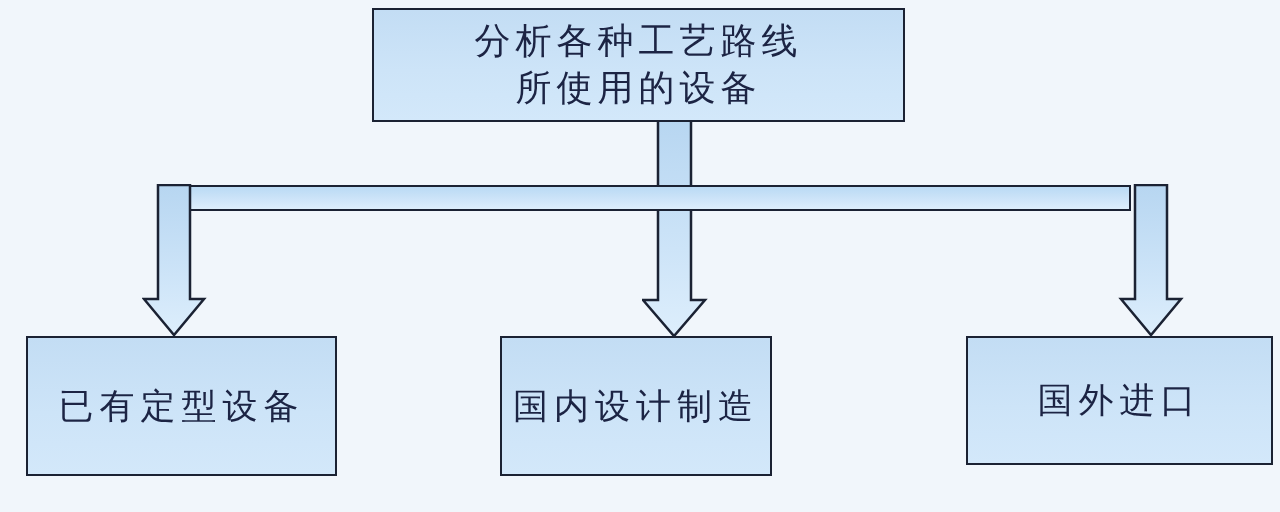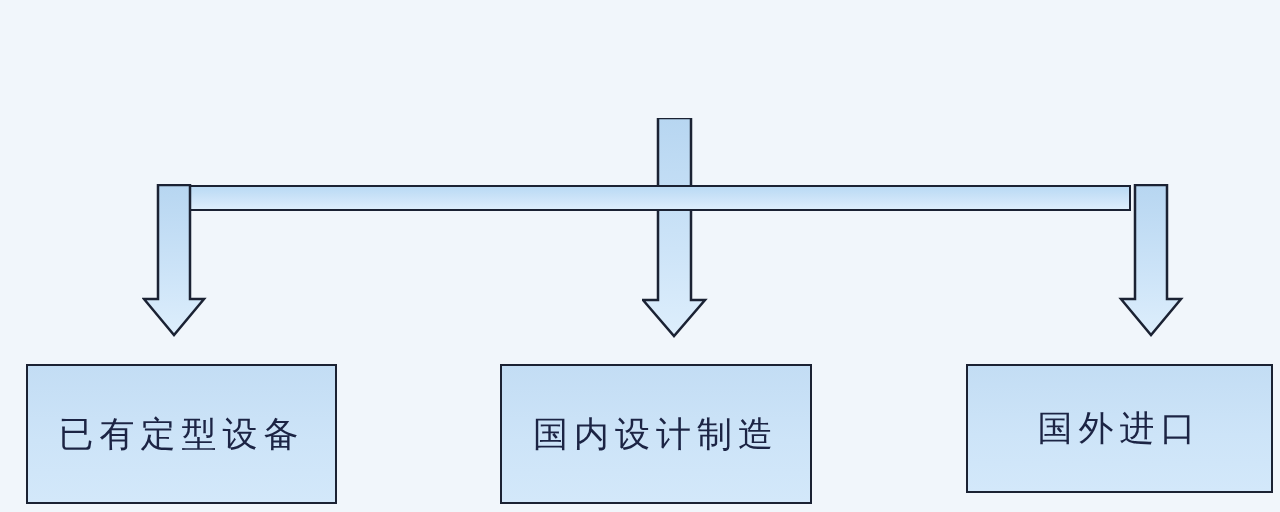--- a/index.html
+++ b/index.html
@@ -31,24 +31,23 @@
     top: 8px;
     width: 533px;
     height: 114px;
     font-size: 36px;
     line-height: 47px;
     letter-spacing: 5px;
   }
   .node-leaf {
     font-size: 35px;
     letter-spacing: 6px;
-    margin-top: 28px;
   }
   .node-leaf-1 { left: 26px;  top: 336px; width: 311px; height: 140px; }
-  .node-leaf-2 { left: 500px; top: 336px; width: 312px; height: 140px; }
+  .node-leaf-2 { left: 500px; top: 336px; width: 272px; height: 140px; }
   .node-leaf-3 { left: 966px; top: 336px; width: 307px; height: 129px; }
   .hbar {
     position: absolute;
     left: 189px;
     top: 185px;
     width: 942px;
     height: 26px;
     box-sizing: border-box;
     border: 2px solid #1b2233;
     background: linear-gradient(180deg, #badaf4 0%, #cfe5f9 60%, #ddeefc 100%);
@@ -63,20 +62,26 @@
   }
   .arrow-left  { left: 142px;  top: 184px; }
   .arrow-right { left: 1118px; top: 184px; }
   .arrow-mid   { left: 642px;  top: 118px; }
 </style>
 </head>
 <body>
 
 <div class="canvas">
 
+  <div class="node node-root">
+    <div>
+      <div>分析各种工艺路线</div>
+      <div>所使用的设备</div>
+    </div>
+  </div>
 
   <svg class="arrow-svg arrow-mid" width="66" height="221" viewBox="0 0 66 221">
     <defs>
       <linearGradient id="arrowGrad" x1="0" y1="0" x2="0" y2="1">
         <stop offset="0" stop-color="#b7d6f1"></stop>
         <stop offset="0.6" stop-color="#cde4f8"></stop>
         <stop offset="1" stop-color="#ddeefc"></stop>
       </linearGradient>
     </defs>
     <path d="M16,0 L49,0 L49,182 L63,182 L32,218 L1,182 L16,182 Z" fill="url(#arrowGrad)" stroke="#1b2233" stroke-width="2.5" stroke-linejoin="miter"></path>

